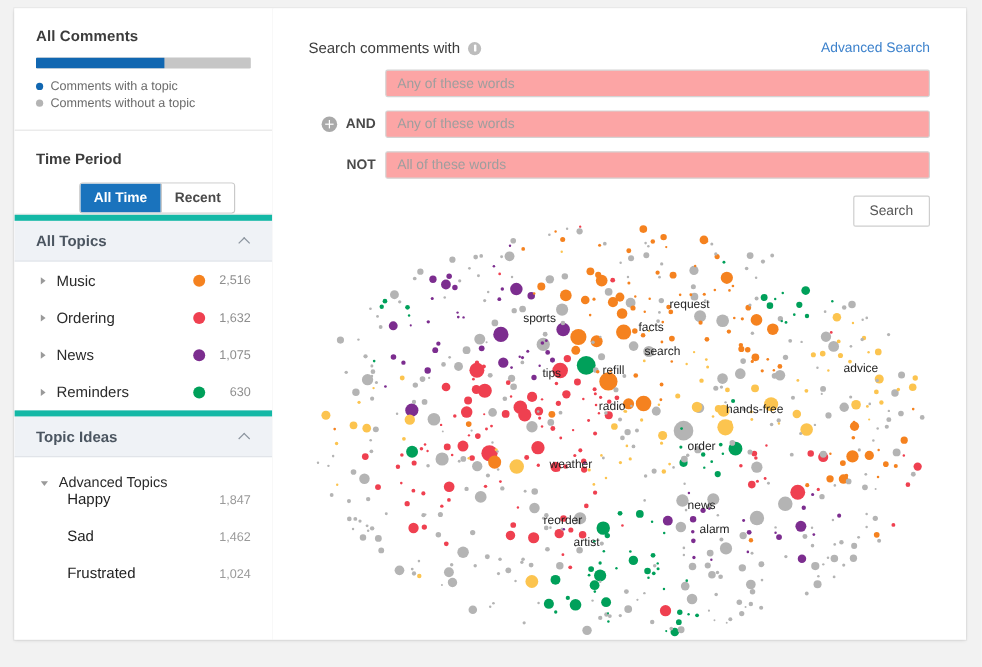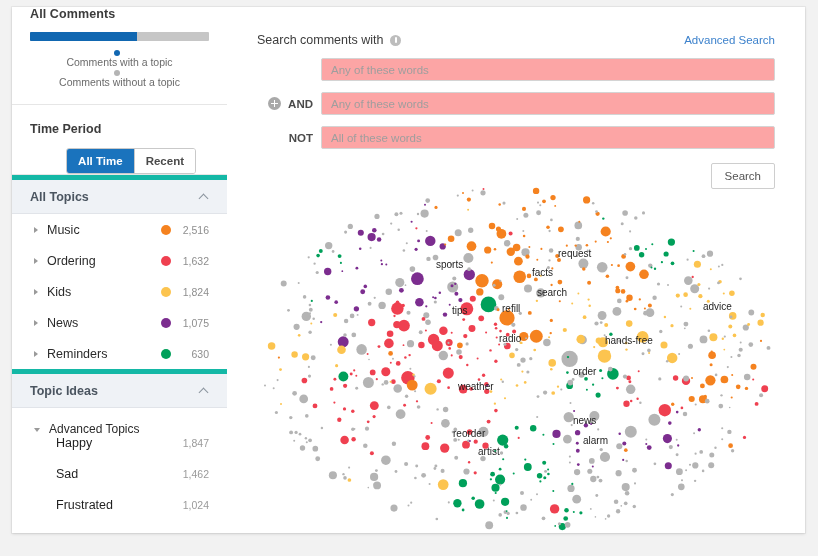--- a/index.html
+++ b/index.html
@@ -24,29 +24,29 @@
     width: 215px; height: 526px;
     background: #ffffff;
     border-right: 1px solid #e2e2e2;
     overflow: hidden;
   }
   .panel-block { padding: 0 18px; }
   .block-divider { border-bottom: 1px solid #e6e6e6; }
 
   .all-comments-title {
     font-size: 12.5px; font-weight: bold; color: #3c3c3c;
-    padding-bottom: 11px; letter-spacing: .1px;
+    padding-top: 16px; padding-bottom: 11px; letter-spacing: .1px;
   }
   .bar-track {
     height: 9px; width: 179px; background: #c6c6c6; border-radius: 1px;
     position: relative; overflow: hidden;
   }
   .bar-fill { position: absolute; left: 0; top: 0; bottom: 0; background: #1167b1; }
   .legend { margin-top: 9px; padding-bottom: 14px; }
-  .legend-row { display: flex; align-items: center; margin-bottom: 2px; flex-direction: column; }
+  .legend-row { display: flex; align-items: center; margin-bottom: 2px; }
   .legend-dot { width: 6px; height: 6px; border-radius: 50%; margin-right: 6px; flex: none; }
   .legend-dot.with { background: #1167b1; }
   .legend-dot.without { background: #b4b4b4; }
   .legend-label { font-size: 10.5px; color: #6b6b6b; }
 
   .time-title {
     font-size: 12.5px; font-weight: bold; color: #3c3c3c;
     padding-top: 17px; padding-bottom: 12px;
   }
   .toggle-wrap { display: flex; justify-content: flex-end; padding-right: 13px; }
@@ -201,26 +201,20 @@
           <span class="caret"></span>
           <span class="topic-name">Music</span>
           <span class="topic-dot" style="background: rgb(245, 130, 31);"></span>
           <span class="topic-count">2,516</span>
         </div>
         <div class="topic-row">
           <span class="caret"></span>
           <span class="topic-name">Ordering</span>
           <span class="topic-dot" style="background: rgb(239, 64, 80);"></span>
           <span class="topic-count">1,632</span>
-        </div>
-        <div class="topic-row">
-          <span class="caret"></span>
-          <span class="topic-name">Kids</span>
-          <span class="topic-dot" style="background: rgb(252, 196, 79);"></span>
-          <span class="topic-count">1,824</span>
         </div>
         <div class="topic-row">
           <span class="caret"></span>
           <span class="topic-name">News</span>
           <span class="topic-dot" style="background: rgb(124, 45, 143);"></span>
           <span class="topic-count">1,075</span>
         </div>
         <div class="topic-row">
           <span class="caret"></span>
           <span class="topic-name">Reminders</span>

